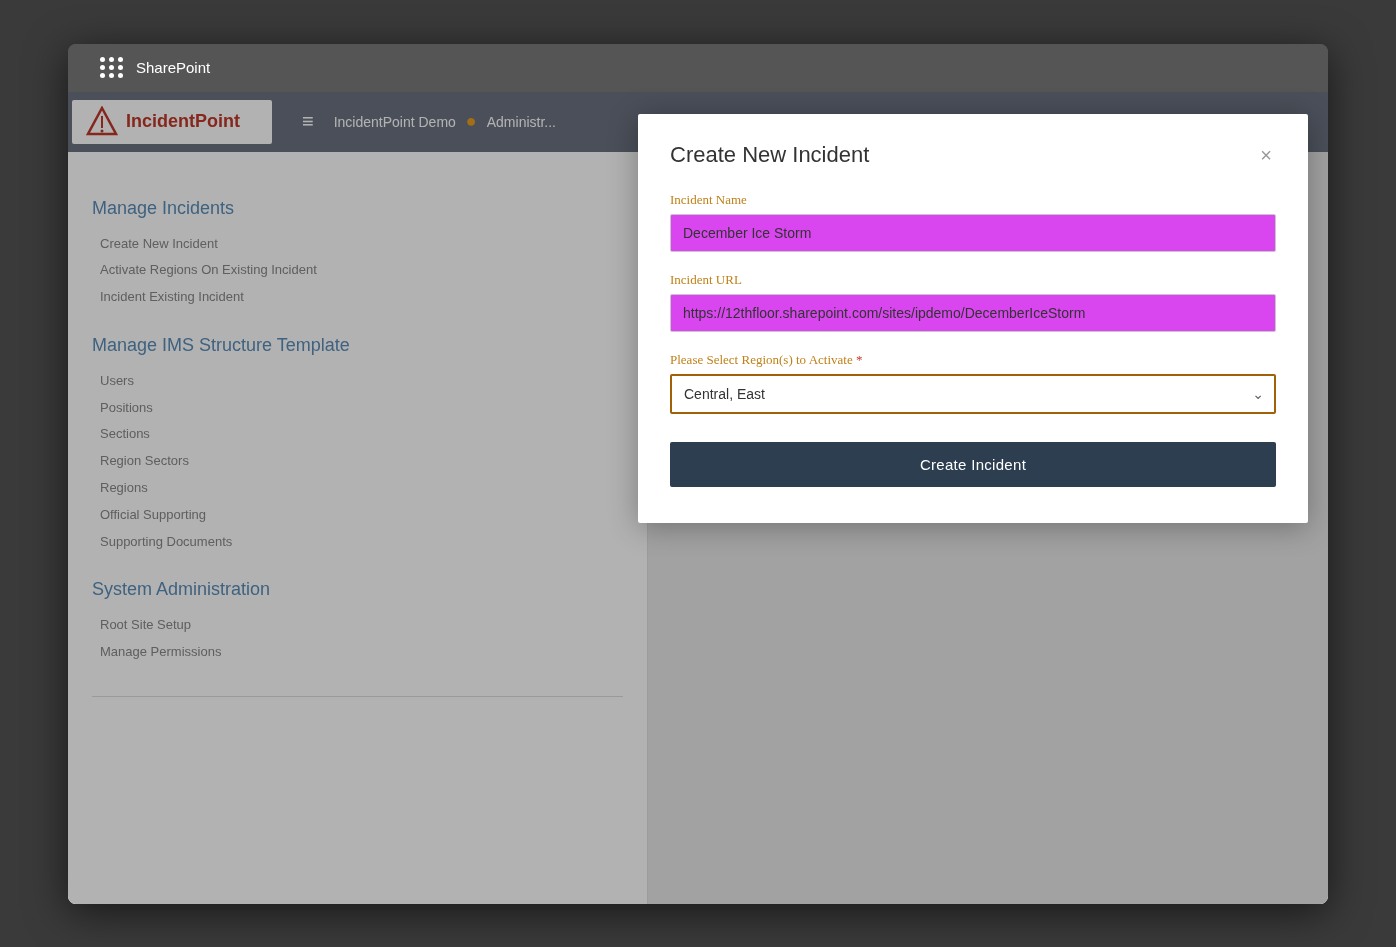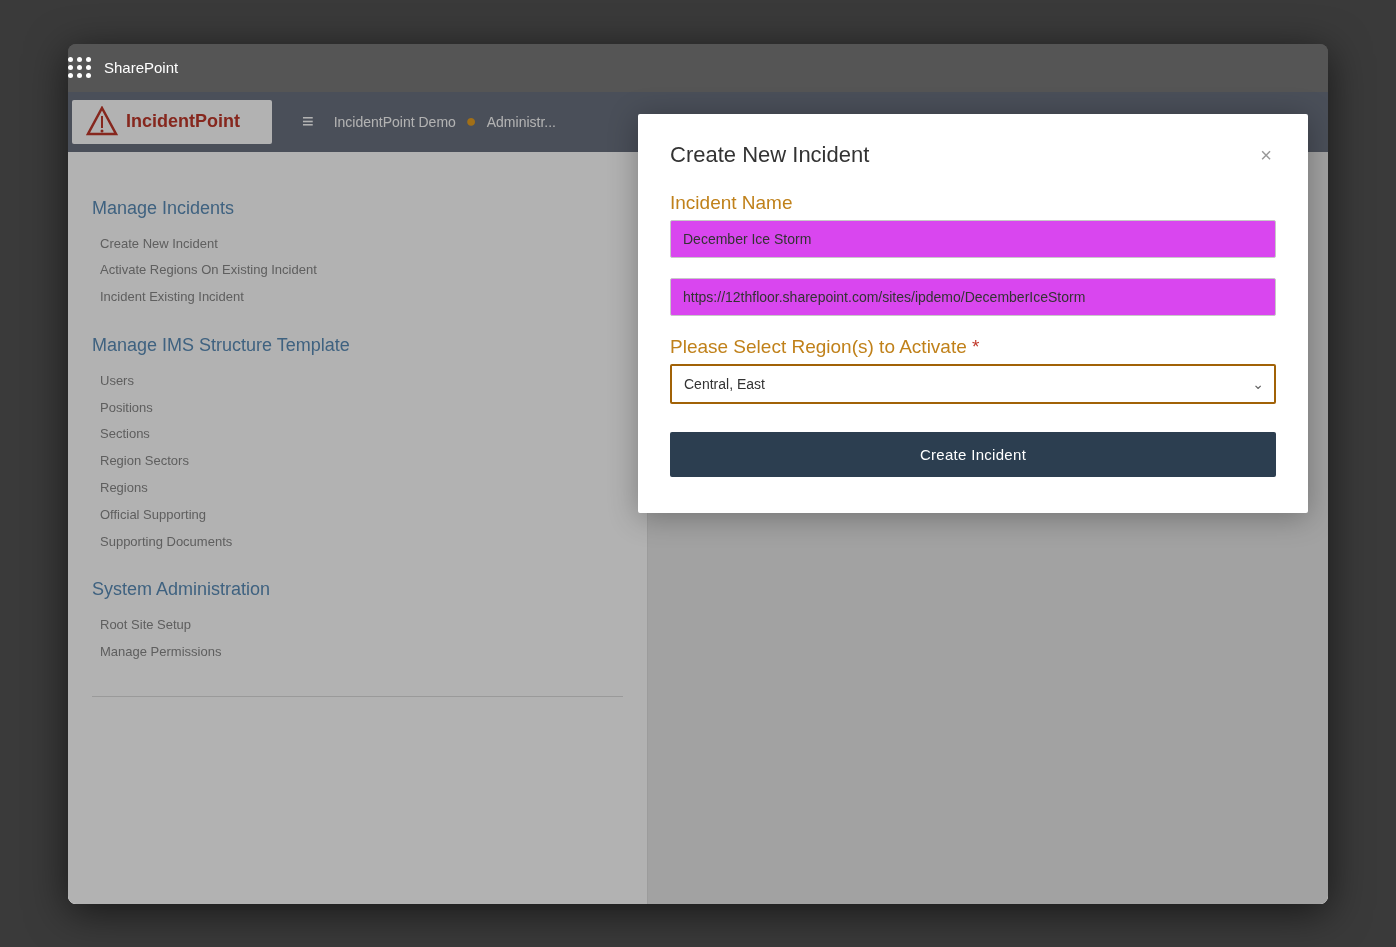--- a/index.html
+++ b/index.html
@@ -22,21 +22,21 @@
       position: relative;
       box-shadow: 0 8px 40px rgba(0,0,0,0.6);
     }
 
     
     .sp-topbar {
       background: #555;
       height: 48px;
       display: flex;
       align-items: center;
-      padding: 0 0;
+      padding: 0 32px;
       gap: 12px;
     }
     .sp-dots-icon {
       display: grid;
       grid-template-columns: repeat(3, 6px);
       gap: 3px;
     }
     .sp-dots-icon span {
       width: 5px;
       height: 5px;
@@ -204,24 +204,25 @@
       line-height: 1;
       padding: 0 4px;
     }
 
     .form-group {
       margin-bottom: 20px;
     }
 
     .form-label {
       display: block;
-      font-size: 19px;
+      font-size: 13px;
       color: #c0811a;
       font-weight: 500;
       margin-bottom: 6px;
+      font-family: Liberation Serif, serif;
     }
 
     .form-input {
       width: 100%;
       border: 1px solid #c8c8c8;
       padding: 10px 12px;
       font-size: 14px;
       color: #333;
       border-radius: 2px;
       outline: none;
@@ -351,20 +352,21 @@
       <span class="modal-title">Create New Incident</span>
       <button class="modal-close-btn">×</button>
     </div>
 
     <div class="form-group">
       <label class="form-label">Incident Name</label>
       <input type="text" class="form-input" value="December Ice Storm" style="">
     </div>
 
     <div class="form-group">
+      <label class="form-label">Incident URL</label>
       <input type="text" class="form-input" value="https://12thfloor.sharepoint.com/sites/ipdemo/DecemberIceStorm" style="">
     </div>
 
     <div class="form-group">
       <label class="form-label">
         <span>Please Select Region(s) to Activate</span>
         <span class="required-star">*</span>
       </label>
       <div class="form-select-wrapper">
         <select class="form-select">

